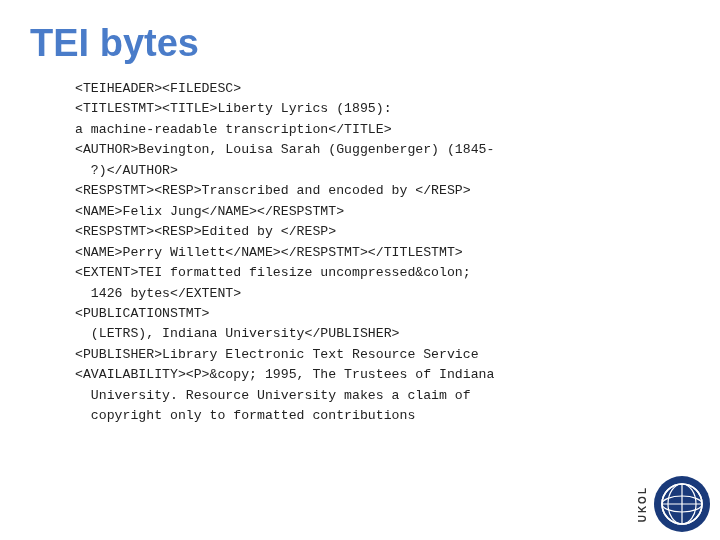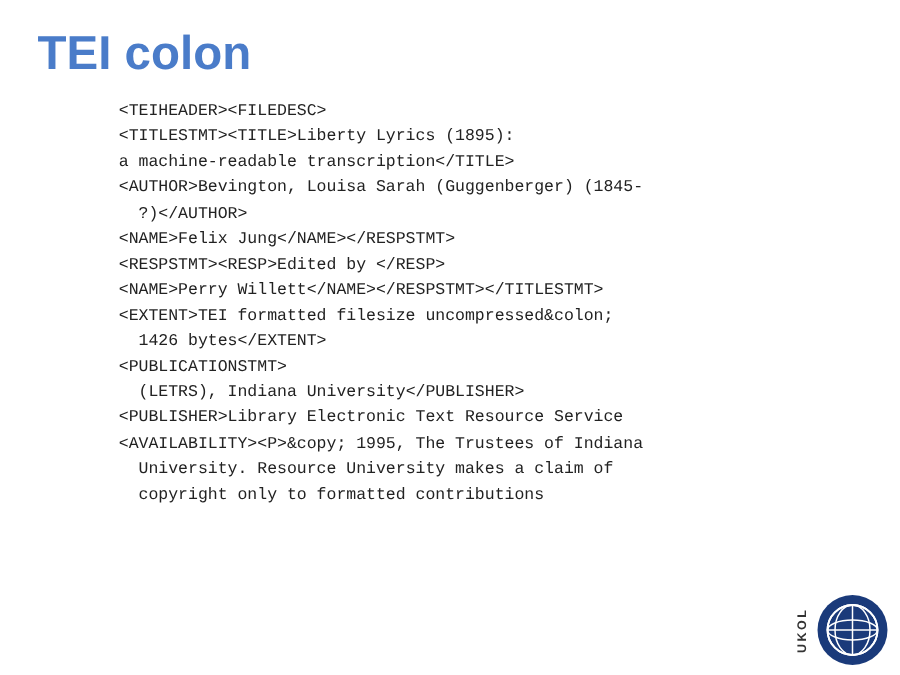--- a/index.html
+++ b/index.html
@@ -28,21 +28,20 @@
       padding: 0 55px 0 75px;
       font-family: 'Courier New', Courier, monospace;
       font-size: 13.2px;
       line-height: 1.55;
       color: #222222;
     }
 
     .code-line {
       white-space: pre-wrap;
       word-break: break-word;
-      margin-left: 20px;
     }
 
     .logo-circle-container {
       width: 56px;
       height: 56px;
       border-radius: 50%;
       background: #1a3a7a;
       display: flex;
       align-items: center;
       justify-content: center;
@@ -69,28 +68,29 @@
       font-weight: bold;
       writing-mode: vertical-lr;
       transform: rotate(180deg);
       letter-spacing: 2px;
       font-family: Arial, sans-serif;
     }
   </style>
 </head>
 <body>
 
-<div class="page-title">TEI colon</div>
+<div class="page-title">TEI bytes</div>
 
 <div class="content-area">
   <div class="code-line">&lt;TEIHEADER&gt;&lt;FILEDESC&gt;</div>
   <div class="code-line">&lt;TITLESTMT&gt;&lt;TITLE&gt;Liberty Lyrics (1895):</div>
   <div class="code-line">a machine-readable transcription&lt;/TITLE&gt;</div>
   <div class="code-line">&lt;AUTHOR&gt;Bevington, Louisa Sarah (Guggenberger) (1845-</div>
   <div class="code-line">  ?)&lt;/AUTHOR&gt;</div>
+  <div class="code-line">&lt;RESPSTMT&gt;&lt;RESP&gt;Transcribed and encoded by &lt;/RESP&gt;</div>
   <div class="code-line">&lt;NAME&gt;Felix Jung&lt;/NAME&gt;&lt;/RESPSTMT&gt;</div>
   <div class="code-line">&lt;RESPSTMT&gt;&lt;RESP&gt;Edited by &lt;/RESP&gt;</div>
   <div class="code-line">&lt;NAME&gt;Perry Willett&lt;/NAME&gt;&lt;/RESPSTMT&gt;&lt;/TITLESTMT&gt;</div>
   <div class="code-line">&lt;EXTENT&gt;TEI formatted filesize uncompressed&amp;colon;</div>
   <div class="code-line">  1426 bytes&lt;/EXTENT&gt;</div>
   <div class="code-line">&lt;PUBLICATIONSTMT&gt;</div>
   <div class="code-line">  (LETRS), Indiana University&lt;/PUBLISHER&gt;</div>
   <div class="code-line">&lt;PUBLISHER&gt;Library Electronic Text Resource Service</div>
   <div class="code-line">&lt;AVAILABILITY&gt;&lt;P&gt;&amp;copy; 1995, The Trustees of Indiana</div>
   <div class="code-line">  University. Resource University makes a claim of</div>

